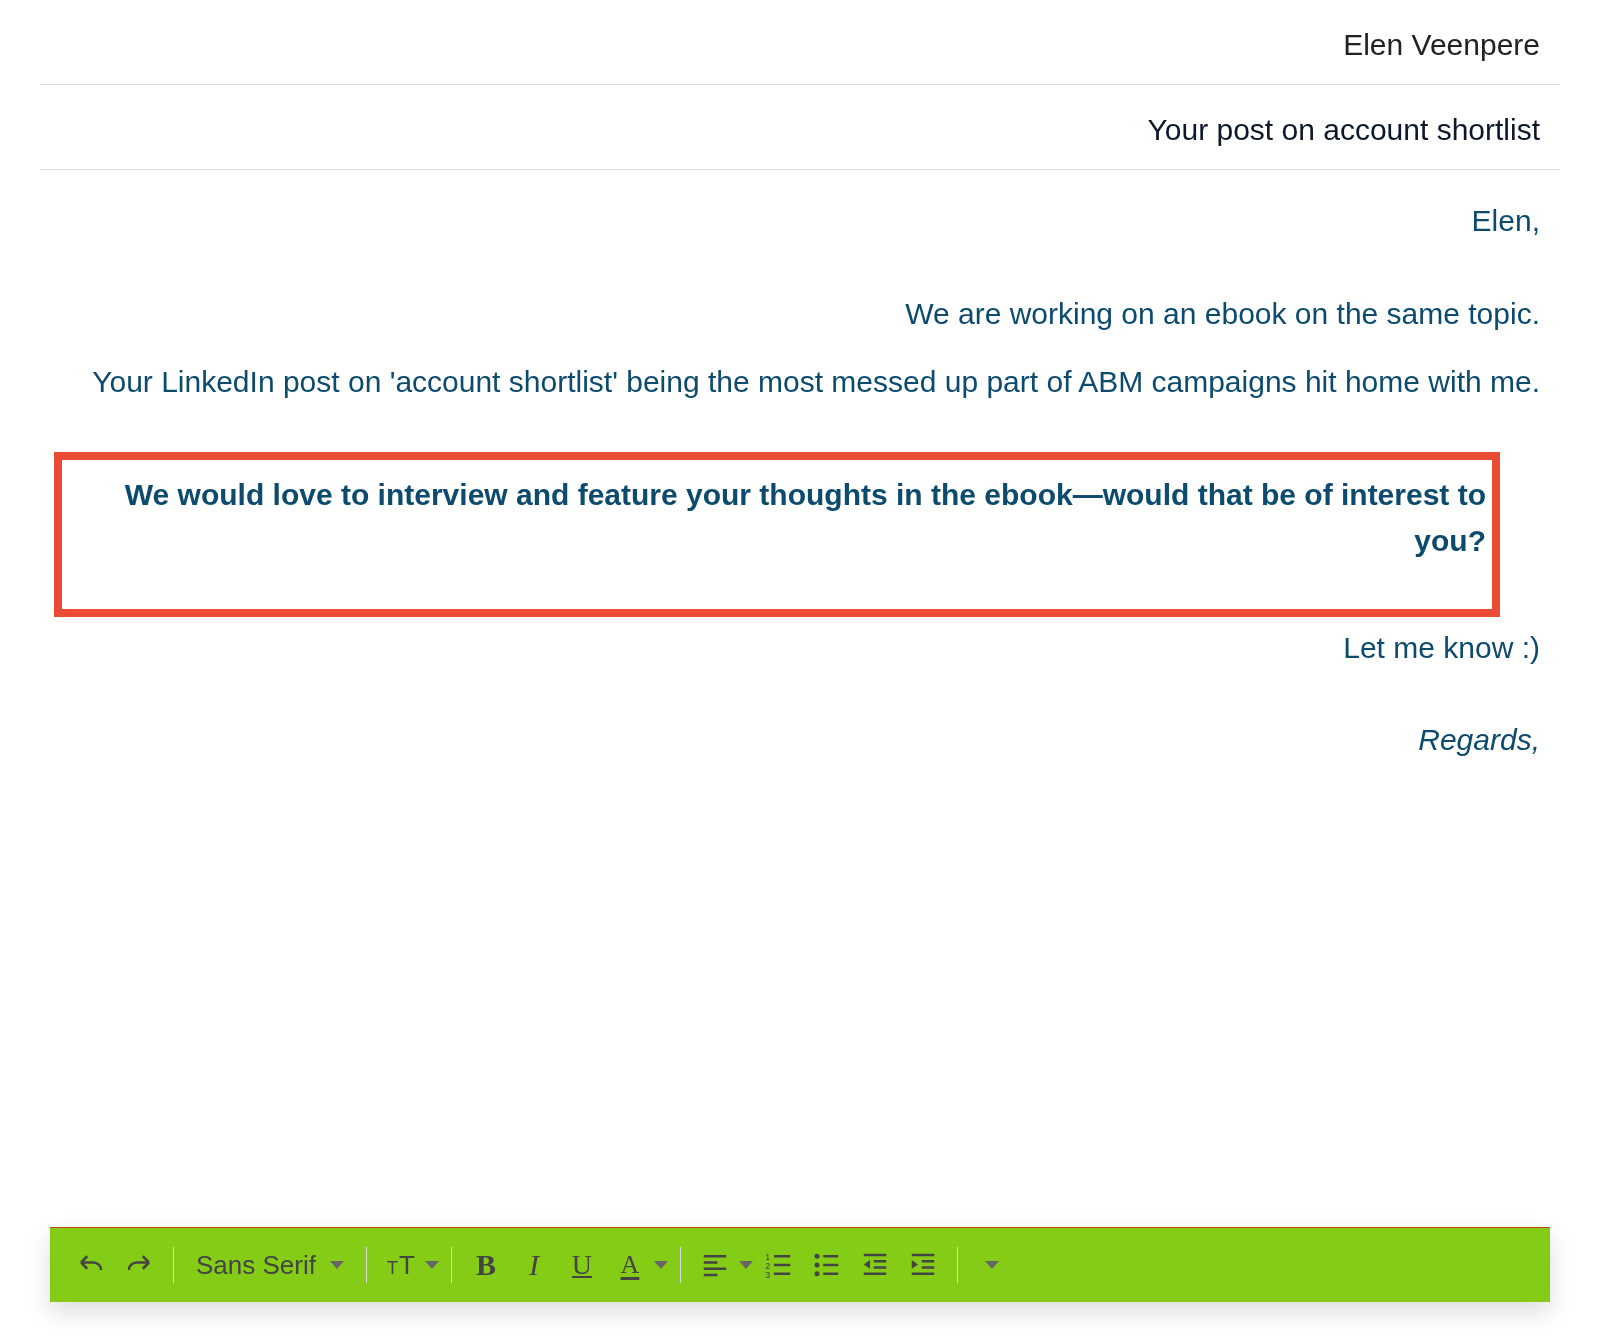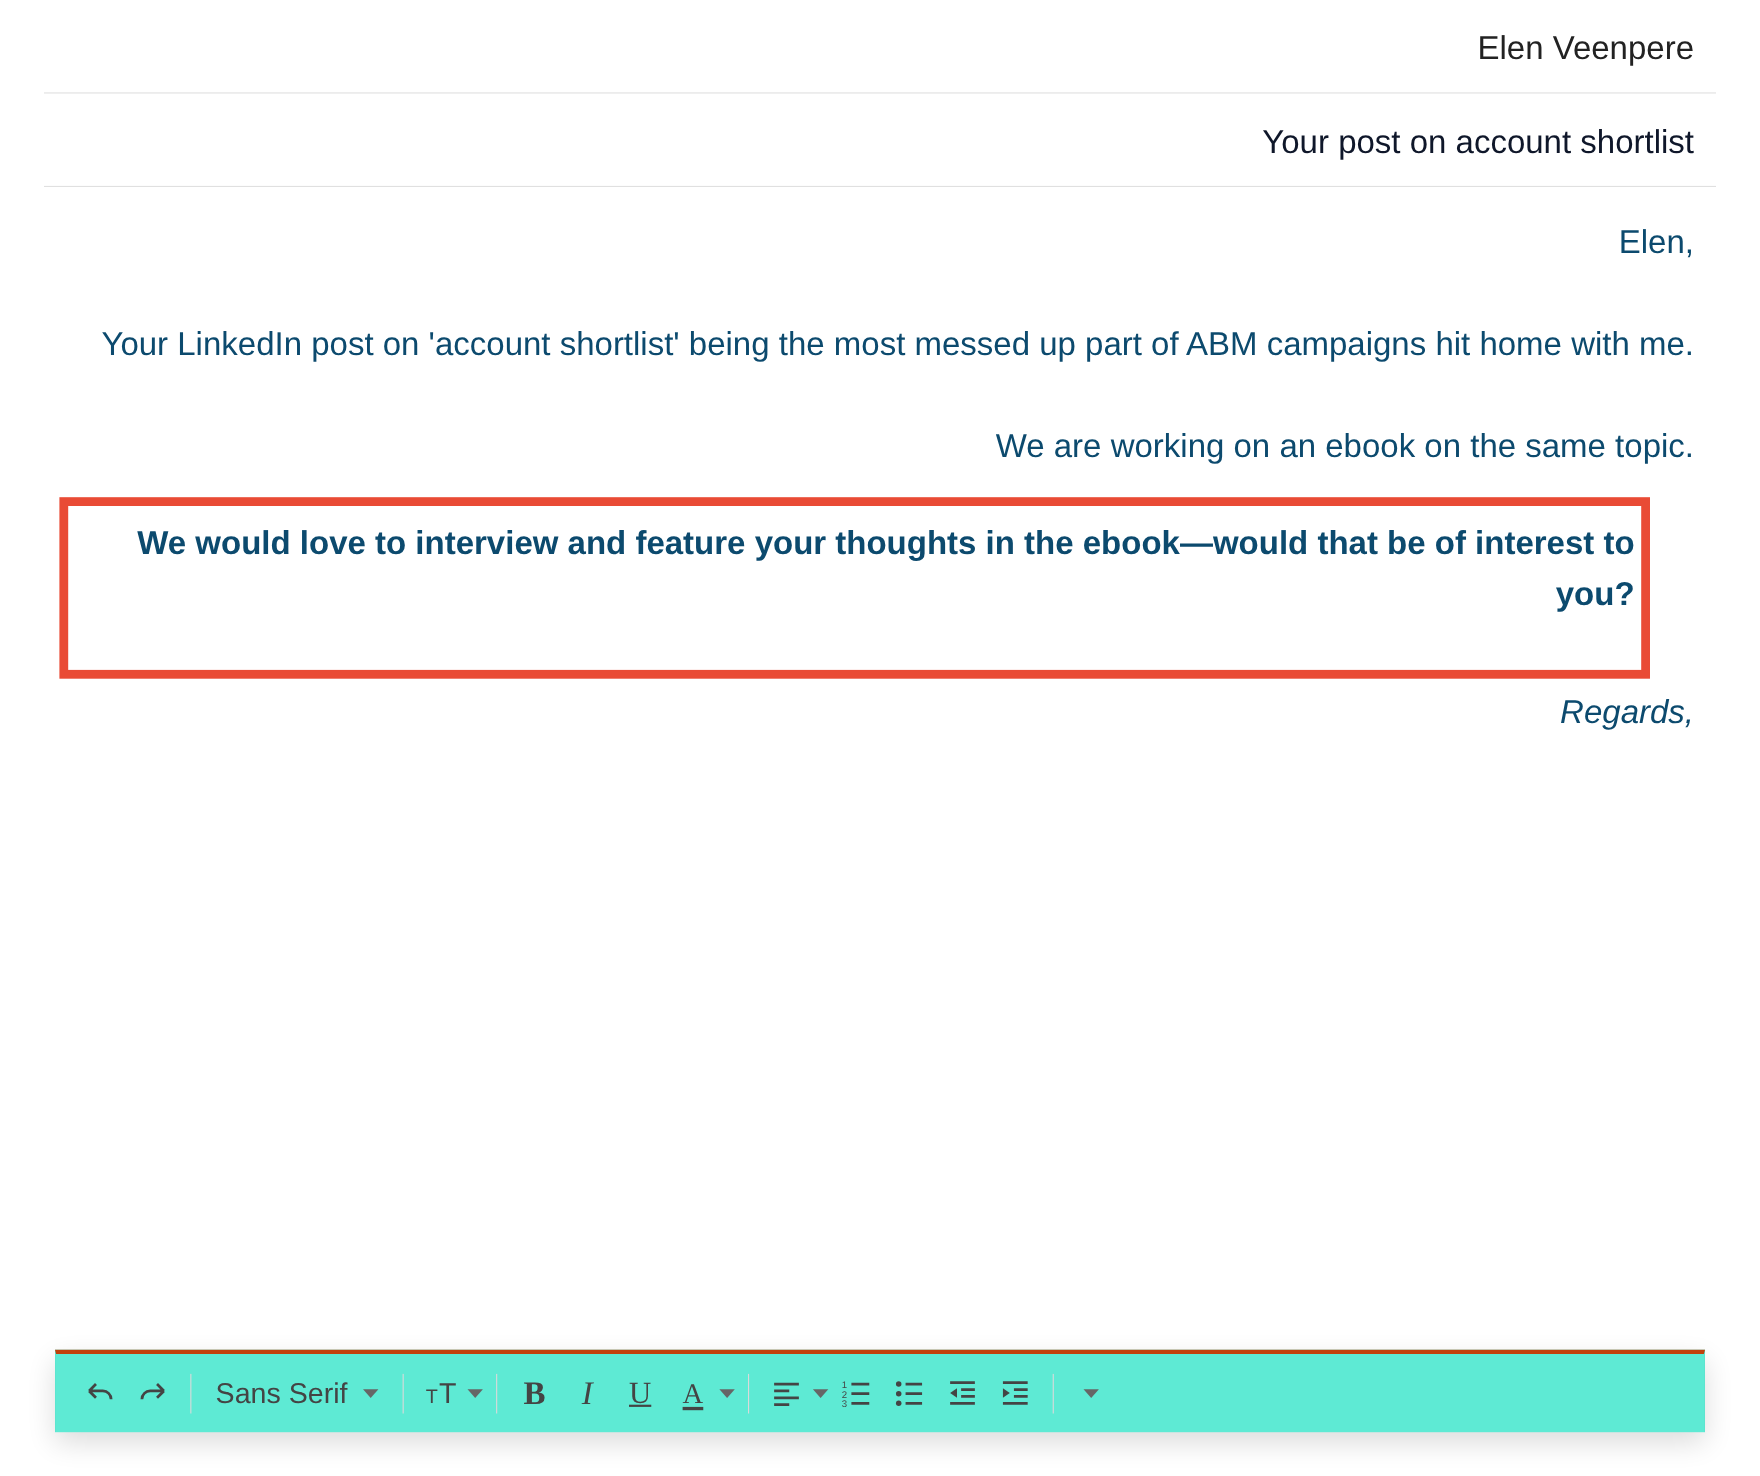--- a/index.html
+++ b/index.html
@@ -48,22 +48,22 @@
       padding: 12px 6px 44px 6px;
       margin-bottom: 8px;
       font-weight: bold;
     }
     .highlight-box p { margin: 0; }
     .toolbar {
       position: absolute;
       bottom: 40px;
       left: 50px;
       right: 50px;
-      background: #5eead4;
-      border-top: 4px solid #c2410c;
+      background: #84cc16;
+      border-top: 1px solid #c2410c;
       border-left: 1px solid rgba(0,0,0,0.02);
       border-right: 1px solid rgba(0,0,0,0.02);
       box-shadow: 0 10px 24px rgba(0,0,0,0.14);
       display: flex;
       align-items: center;
       padding: 14px 18px;
       gap: 4px;
       height: 75px;
     }
     .tb-btn {
@@ -121,25 +121,26 @@
   <div class="to-field">
     <span>Elen Veenpere</span>
   </div>
 
   <div class="subject-field">
     <span>Your post on account shortlist</span>
   </div>
 
   <div class="body-area">
     <p>Elen,</p>
+    <p style="margin-bottom:22px;">We are working on an ebook on the same topic.</p>
     <p>Your LinkedIn post on 'account shortlist' being the most messed up part of ABM campaigns hit home with me.</p>
-    <p style="margin-bottom:22px;">We are working on an ebook on the same topic.</p>
     <div class="highlight-box">
       <p>We would love to interview and feature your thoughts in the ebook—would that be of interest to you?</p>
     </div>
+    <p>Let me know :)</p>
     <p class="tight">Regards,</p>
   </div>
 
 </div>
 
 <div class="toolbar">
 
   <div class="tb-btn">
     <svg class="icon-svg" viewBox="0 0 24 24">
       <path fill="none" stroke="#444" stroke-width="2" d="M4 10 L9 5 M4 10 L9 15 M4 10 H14 a6 6 0 0 1 6 6"></path>

